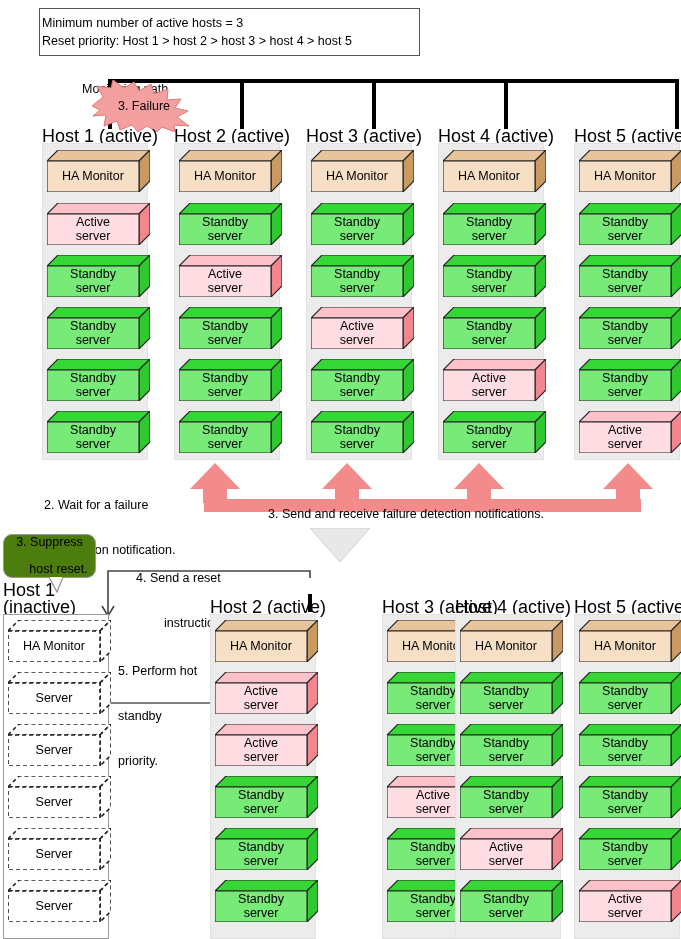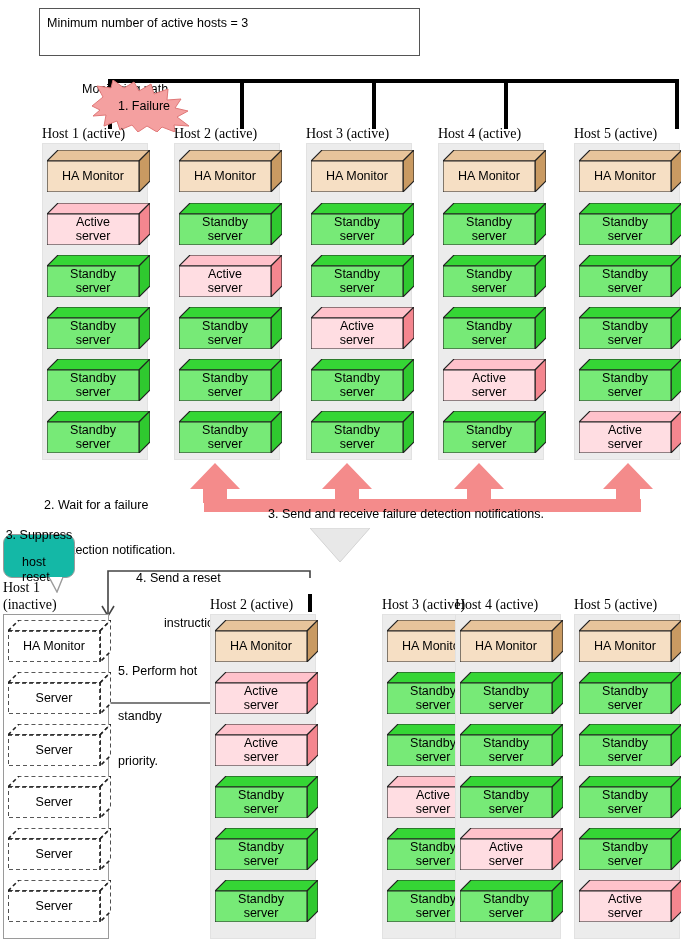--- a/index.html
+++ b/index.html
@@ -3,87 +3,88 @@
 <meta charset="utf-8">
 <style>
   html,body{margin:0;padding:0;background:#fff;}
   body{width:681px;height:939px;position:relative;
        font-family:"Liberation Sans","DejaVu Sans",sans-serif;
        font-size:12.5px;color:#000;overflow:hidden;}
   .abs{position:absolute;}
 
   
   #note-box{left:39px;top:8px;width:381px;height:48px;border:1.4px solid #555;
-            background:#fff;box-sizing:border-box;padding:5px 8px 0 7px;}
+            background:#fff;box-sizing:border-box;padding:5px 8px 0 2px;}
   #note-box div{line-height:18px;white-space:nowrap;}
 
   
   .bus-h{background:#000;height:4px;}
   .bus-v{background:#000;width:4px;}
   #monitoring-label{left:82px;top:62px;white-space:nowrap;margin-top:20px;}
 
   
   #failure-star{left:89px;top:80px;width:110px;height:52px;}
   #failure-star svg{display:block;}
   #failure-star .txt{position:absolute;left:0;top:0;width:110px;height:52px;
       display:flex;align-items:center;justify-content:center;
       font-size:12.5px;color:#000;}
 
   
-  .host-title{white-space:nowrap;font-size:14px;font-family:Liberation Serif, serif;}
+  .host-title{white-space:nowrap;font-size:18px;}
   .host-panel{background:#ececec;border:1px solid #e2e2e2;box-sizing:border-box;}
   .host-panel.inactive{background:#fff;border:1px solid #9a9a9a;}
 
   
   .box3d{position:absolute;}
   .box3d svg{position:absolute;left:0;top:0;}
   .box3d .lbl{position:absolute;left:0;top:0;display:flex;flex-direction:column;
       align-items:center;justify-content:center;text-align:center;
       font-size:12.5px;line-height:13.5px;color:#000;}
 
   
   #notif-bar{}
   .pk{background:#f48b8b;}
 
   
   .plain{white-space:pre;line-height:15px;}
 
   
-  #suppress-bubble{left:3px;top:534px;width:72px;height:44px;
-      border:1.4px solid #9b9b9b;border-radius:9px;background:#14b8a6;
+  #suppress-bubble{left:3px;top:534px;width:93px;height:44px;
+      border:1.4px solid #9b9b9b;border-radius:9px;background:#4d7c0f;
       box-sizing:border-box;display:flex;flex-direction:column;
       align-items:center;justify-content:center;line-height:15px;}
   #suppress-tail{left:49px;top:577px;}
 
   
   #connectors{left:0;top:0;width:681px;height:939px;pointer-events:none;}
 
   
   #flow-triangle{left:310px;top:528px;}
 </style>
 </head>
 <body>
 
 <div class="abs" id="note-box">
   <div>Minimum number of active hosts = 3</div>
+  <div>Reset priority: Host 1 &gt; host 2 &gt; host 3 &gt; host 4 &gt; host 5</div>
 </div>
 
 <div class="abs bus-h" id="bus-main" style="left:108px;top:79px;width:571px;"></div>
 <div class="abs" id="monitoring-label">Monitoring path</div>
 <div class="abs bus-v" style="left:108px;top:79px;height:50px;"></div>
 <div class="abs bus-v" style="left:240px;top:79px;height:50px;"></div>
 <div class="abs bus-v" style="left:372px;top:79px;height:50px;"></div>
 <div class="abs bus-v" style="left:504px;top:79px;height:50px;"></div>
 <div class="abs bus-v" style="left:675px;top:79px;height:50px;"></div>
 
 <div class="abs" id="failure-star">
   <svg width="110" height="52" viewBox="0 0 110 52">
     <polygon points="3,26 14,17 8,6 22,8 24,0 35,8 45,2 50,11 62,4 65,14 79,9 78,20 92,19 86,28 99,31 88,37 100,46 85,45 86,52 73,47 68,52 58,46 49,52 43,45 31,50 28,41 15,46 17,35 4,36 11,30" fill="#f4a0a0" stroke="#e07878" stroke-width="1"></polygon>
   </svg>
-  <div class="txt">1. Failure</div>
+  <div class="txt">3. Failure</div>
 </div>
 
 <div id="top-hosts">
     <div class="abs host-title" style="left: 42px; top: 126px;">Host 1 (active)</div>
     <div class="abs host-panel" style="left: 42px; top: 143px; width: 106px; height: 317px;"></div>
     <div class="box3d" style="left: 47px; top: 150px; width: 103px; height: 42px;">
       <svg width="103" height="42">
         <polygon points="0,11 11,0 103,0 92,11" fill="#e7c49b" stroke="#222" stroke-width="1.1"></polygon>
         <polygon points="92,11 103,0 103,31 92,42" fill="#c99a62" stroke="#222" stroke-width="1.1"></polygon>
         <polygon points="0,11 92,11 92,42 0,42" fill="#f6dfc4" stroke="#222" stroke-width="1.1"></polygon>

